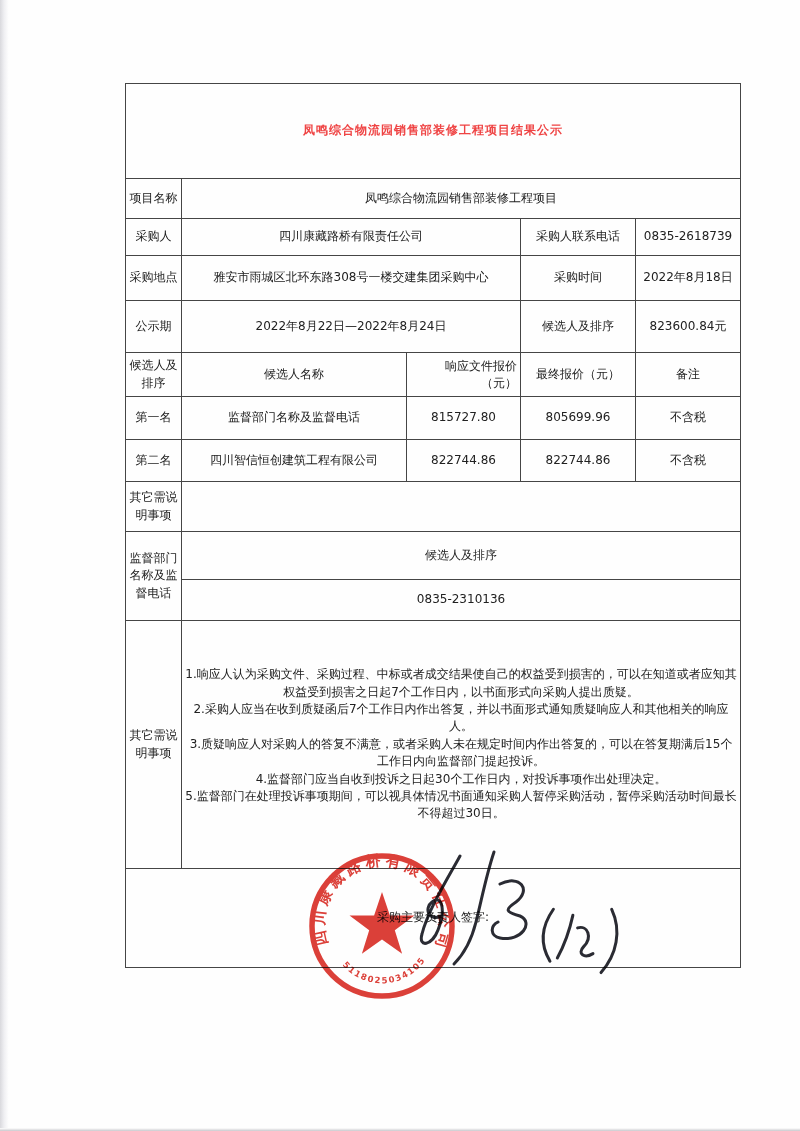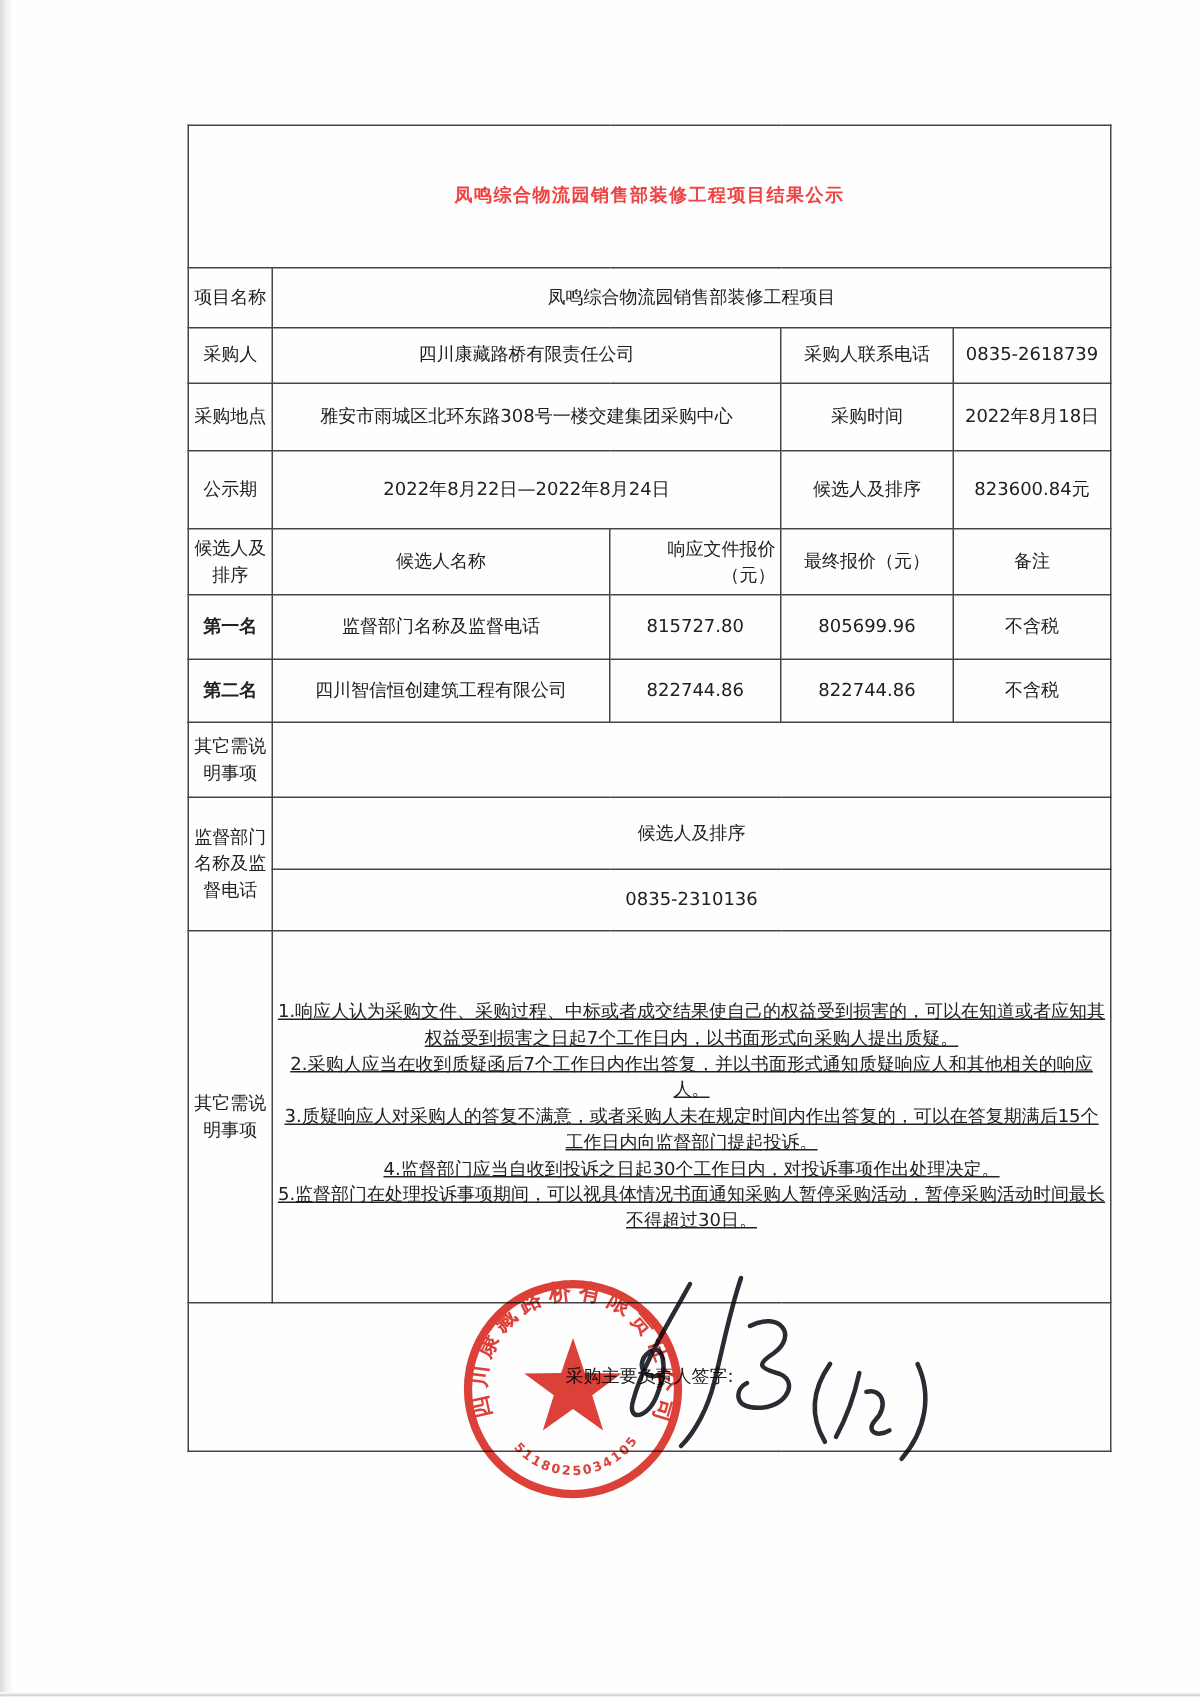--- a/index.html
+++ b/index.html
@@ -18,24 +18,24 @@
     border-collapse:collapse;table-layout:fixed;
   }
   table.doc td{
     border:1px solid #454545;
     font-size:12px;line-height:1.45;
     text-align:center;vertical-align:middle;
     padding:2px 3px;overflow:hidden;word-break:break-all;
   }
   td.title-cell{font-size:17px;font-weight:bold;letter-spacing:1px;color:#ef4444;}
   td.lbl{text-align:left;padding:2px 10px 2px 6px;}
-  td.rank{text-align:center;padding:2px 3px;font-weight:bold;}
+  td.rank{text-align:center;padding:2px 3px;}
   td.obj-text{
     text-align:left;padding:6px 4px 6px 7px;
-    font-size:12px;line-height:1.55;word-break:break-all;text-decoration:underline;
+    font-size:12px;line-height:1.55;word-break:break-all;
   }
   td.obj-text p{margin:0;}
   td.sign-cell{text-align:left;padding-left:12px;font-size:12.5px;}
   .hdr2 div{line-height:1.35;text-align:right;}
 
   svg.stamp{position:absolute;left:292px;top:836px;width:180px;height:180px;
     mix-blend-mode:multiply;opacity:.9;}
   svg.signature{position:absolute;left:398px;top:848px;width:230px;height:130px;
     mix-blend-mode:multiply;}
 </style>

